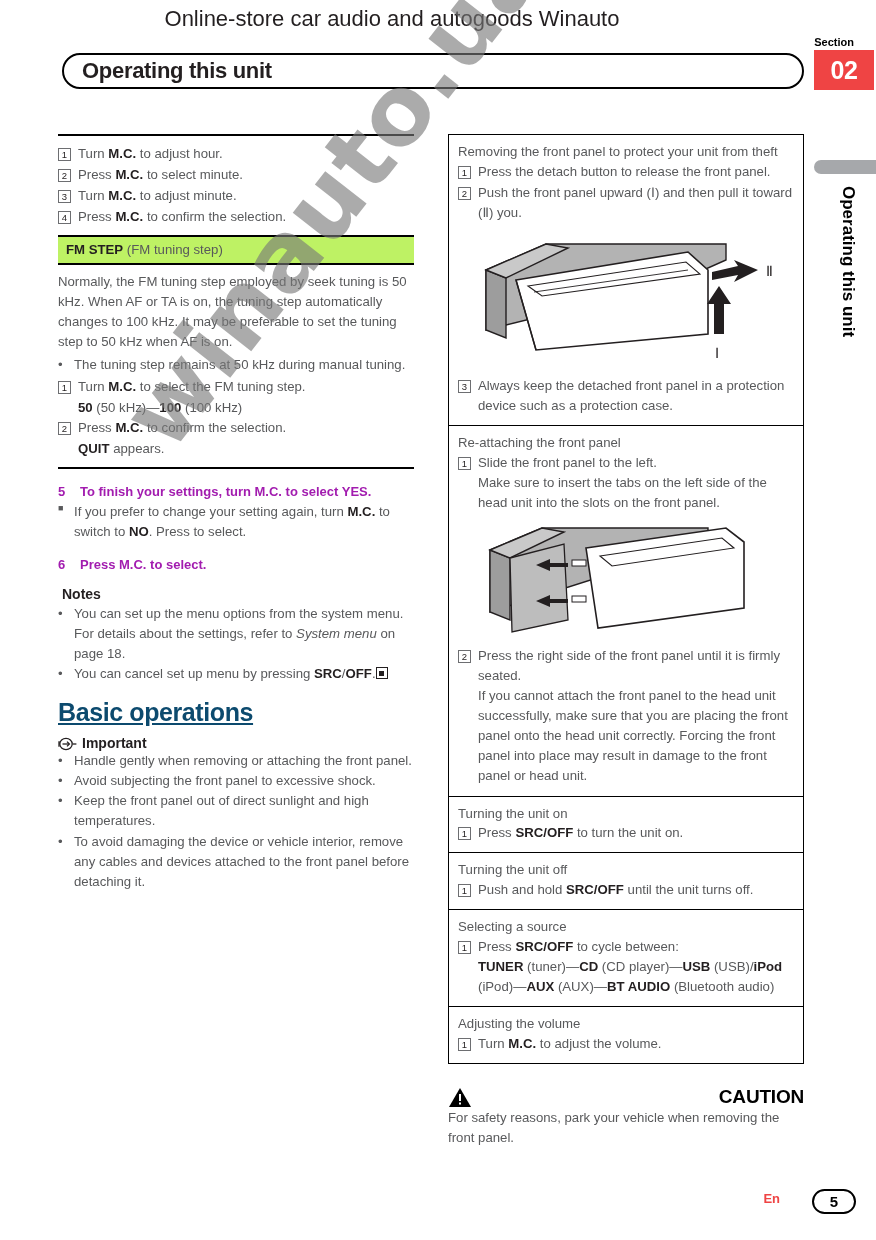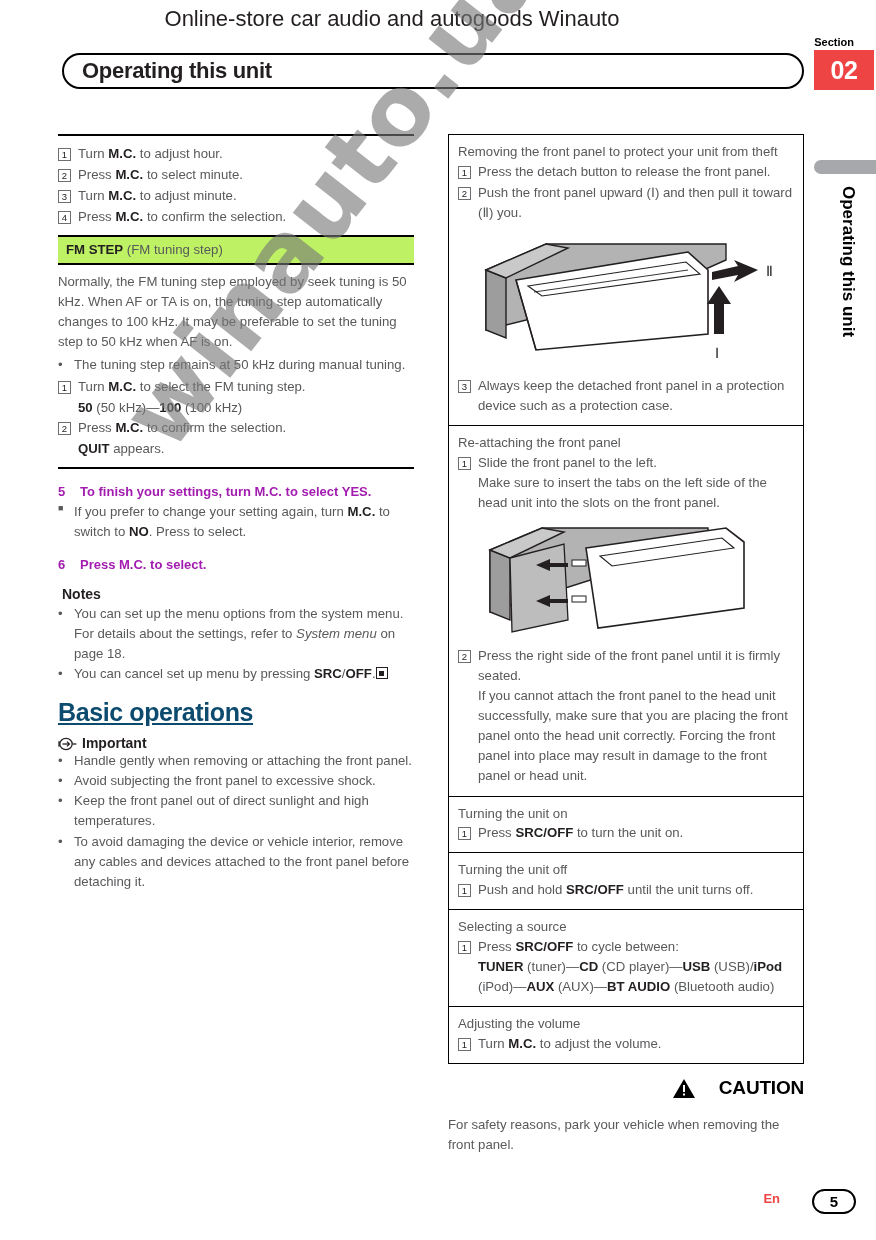--- a/index.html
+++ b/index.html
@@ -147,22 +147,22 @@
     border-bottom: none;
     padding: 7px 9px 8px 9px;
   }
   .rbox.last { border-bottom: 1.6px solid #000; }
   .rbox .head { font-size: 13.2px; color:#58595b; line-height:1.5; }
 
   .fig { text-align:center; padding: 6px 0 2px 0; }
 
   
   .caution-head {
-    display:flex; align-items:center; justify-content:flex-end; gap:23px;
-    margin-top: 13px;
+    display:flex; align-items:center; justify-content:space-between; gap:23px;
+    margin-top: 22px;
   }
   .caution-head .label { font-size:19px; font-weight:700; color:#000; letter-spacing:-0.2px;}
 
   
   .endmark {
     display:inline-block; width:12px; height:12px;
     border:1px solid #231f20; position:relative; vertical-align:-1px;
   }
   .endmark::after {
     content:""; position:absolute; left:2.5px; top:2.5px;
@@ -427,18 +427,18 @@
   </div>
 
   <div class="caution-head">
     <svg width="24" height="21" viewBox="0 0 24 21">
       <polygon points="12,1 23,20 1,20" fill="#000"></polygon>
       <rect x="11" y="7" width="2" height="7" fill="#fff"></rect>
       <rect x="11" y="15.5" width="2" height="2" fill="#fff"></rect>
     </svg>
     <span class="label">CAUTION</span>
   </div>
-  <div class="p" style="margin-top:16px">For safety reasons, park your vehicle when removing the front panel.</div>
+  <div class="p" style="margin-top:0">For safety reasons, park your vehicle when removing the front panel.</div>
 
 </div>
 
 <div class="footer-en">En</div>
 <div class="footer-page">5</div>
 
 </body></html>

